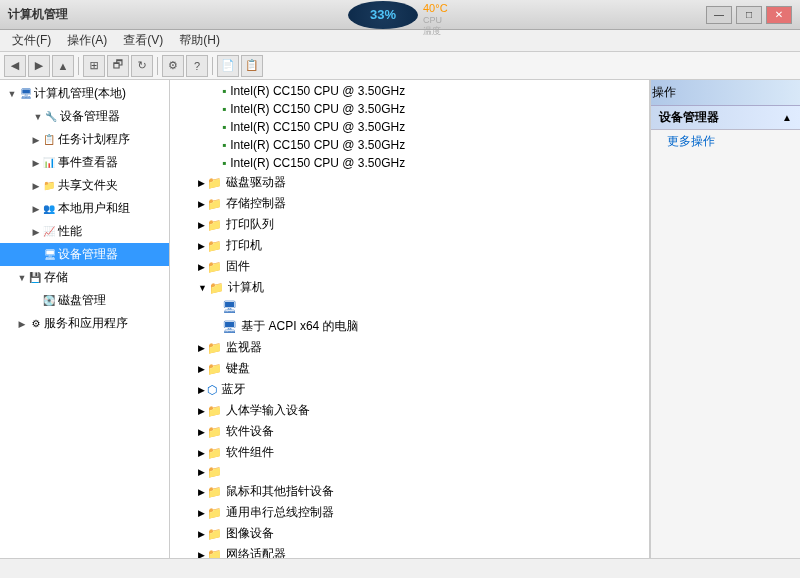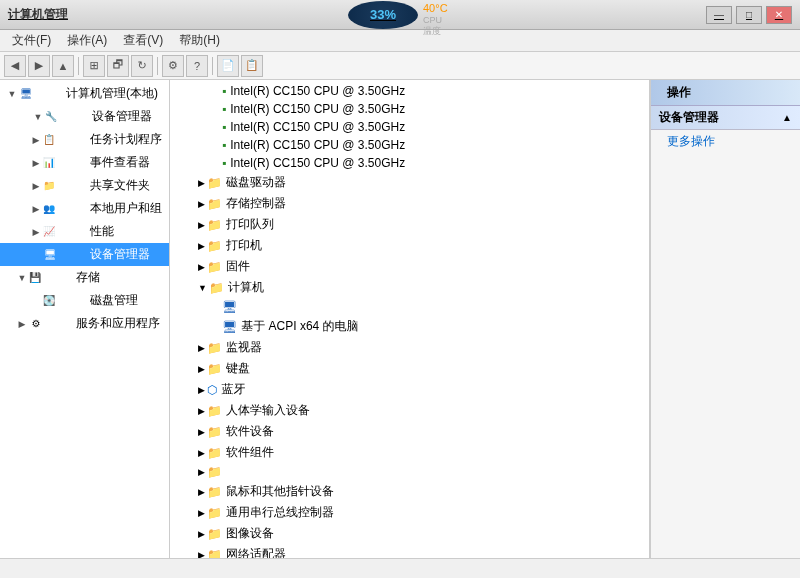--- a/index.html
+++ b/index.html
@@ -14,21 +14,20 @@
 
     
     .title-bar {
       background: linear-gradient(to bottom, #e8e8e8, #d0d0d0);
       height: 30px;
       display: flex;
       align-items: center;
       padding: 0 8px;
       border-bottom: 1px solid #aaa;
       justify-content: space-between;
-      text-decoration: underline;
     }
     .title-text {
       font-size: 12px;
       color: #333;
       font-weight: bold;
     }
     .title-controls {
       display: flex;
       align-items: center;
       gap: 4px;
@@ -139,21 +138,20 @@
       height: 16px;
       display: inline-flex;
       align-items: center;
       justify-content: center;
       font-size: 10px;
       flex-shrink: 0;
     }
     .tree-label {
       font-size: 12px;
       white-space: nowrap;
-      margin-left: 32px;
     }
     .expand-btn {
       width: 12px;
       height: 12px;
       display: inline-flex;
       align-items: center;
       justify-content: center;
       font-size: 9px;
       color: #555;
       flex-shrink: 0;
@@ -179,22 +177,22 @@
 
     
     .actions-panel {
       width: 150px;
       background: #f5f5f5;
       border-left: 1px solid #ccc;
       flex-shrink: 0;
     }
     .actions-header {
       background: linear-gradient(to right, #b0c8e8, #d8e8f8);
-      padding: 4px 16px;
-      font-weight: bold;
+      padding: 4px 1px;
+      font-weight: normal;
       font-size: 12px;
       border-bottom: 1px solid #aac;
     }
     .action-section-title {
       background: linear-gradient(to right, #c8d8f0, #e0ecff);
       padding: 3px 8px;
       font-size: 12px;
       font-weight: bold;
       border-bottom: 1px solid #bbc;
       display: flex;

